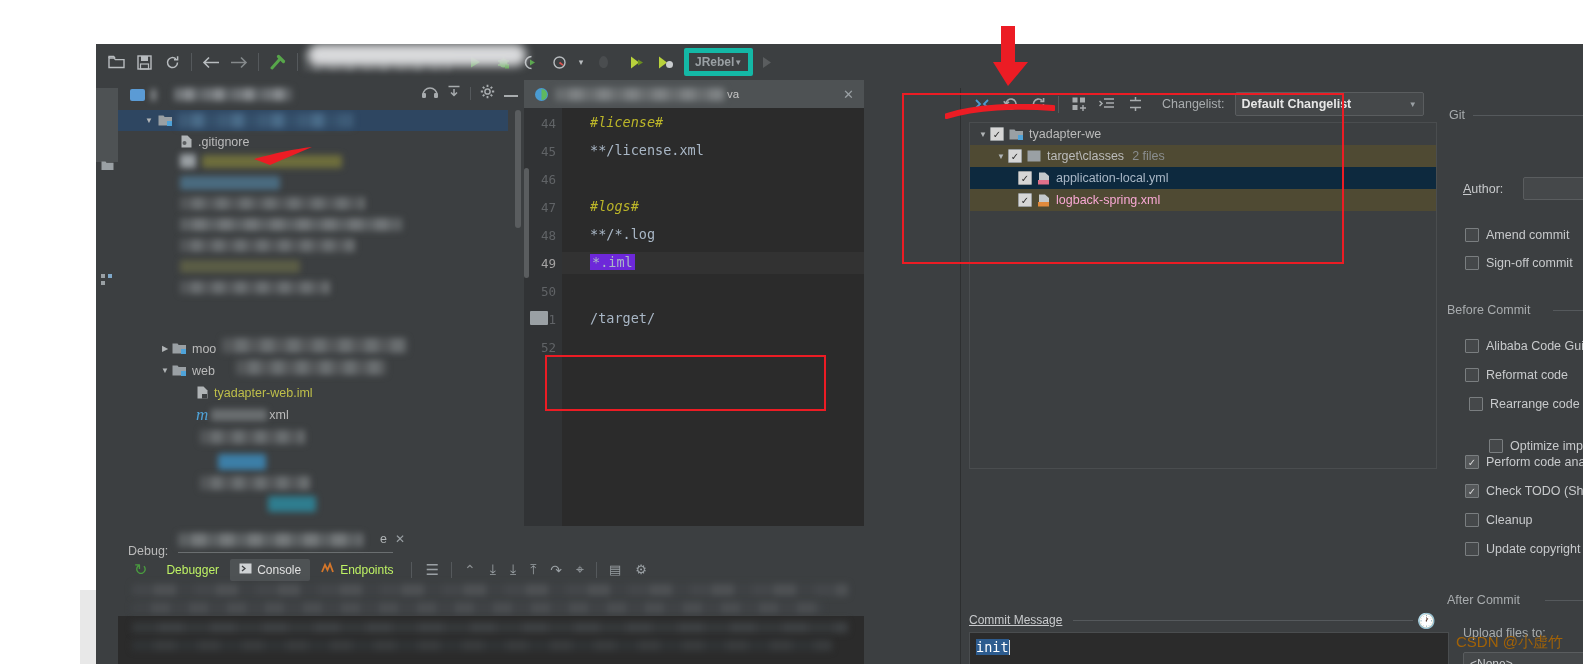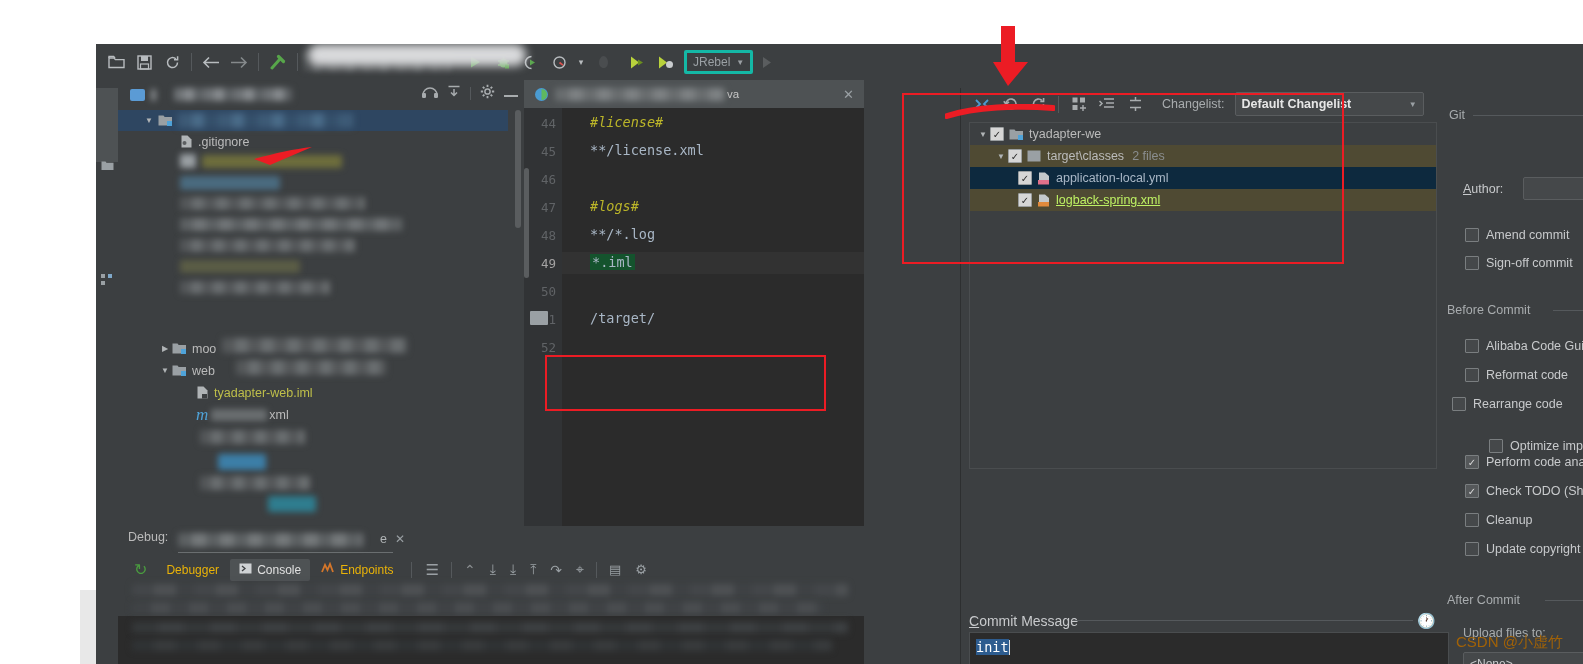--- a/index.html
+++ b/index.html
@@ -12,22 +12,22 @@
 
   
   .toolbar{position:absolute;left:0;top:0;width:1487px;height:36px;background:#3c3f41;
            display:flex;align-items:center;}
   .tb-icon{width:28px;height:28px;display:flex;align-items:center;justify-content:center;
            color:#b8bcbf;font-size:15px;cursor:pointer;}
   .tb-sep{width:1px;height:18px;background:#55595c;margin:0 5px;}
   .tb-blur{height:20px;border-radius:3px;
      background:repeating-linear-gradient(90deg,#4a4d4f 0 9px,#55585a 9px 17px,#45484a 17px 26px,#505355 26px 34px);
      filter:blur(2.6px);}
-  .jrebel{display:flex;align-items:center;gap:6px;border:3px solid #14b8a6;border-radius:2px;
-          padding:2px 6px;color:#9aa0a4;font-size:12px;}
+  .jrebel{display:flex;align-items:center;border:5px solid #14b8a6;border-radius:2px;
+          padding:2px 6px;color:#9aa0a4;font-size:12px;font-weight:bold;}
 
   
   .blob-white{position:absolute;background:#d9dadc;border-radius:16px;filter:blur(5px);}
 
   
   .toolstrip{position:absolute;left:0;top:36px;width:22px;height:584px;background:#3c3f41;
              border-right:1px solid #323436;}
   .vtab{position:absolute;left:-23px;width:70px;color:#a0a4a7;font-size:10.5px;
         writing-mode:vertical-rl;transform:rotate(180deg);text-align:center;
         padding:4px 0;cursor:pointer;}
@@ -52,23 +52,23 @@
   .gutter{position:absolute;left:0;top:28px;width:38px;height:418px;background:#313335;}
   .ecode{position:absolute;left:38px;top:28px;width:302px;height:418px;background:#2b2b2b;}
   .lineno{position:absolute;right:6px;color:#606366;font-size:12.5px;
           font-family:"DejaVu Sans Mono",monospace;}
   .codeline{position:absolute;left:28px;font-size:13.5px;white-space:pre;
             font-family:"DejaVu Sans Mono",monospace;color:#a9b7c6;}
   .cmt{color:#bbb529;font-style:italic;}
 
   
   .debug{position:absolute;left:22px;top:482px;width:746px;height:138px;background:#3c3f41;}
-  .dbg-title{position:absolute;left:10px;top:4px;color:#bbb;font-size:12.5px;}
+  .dbg-title{position:absolute;left:10px;top:18px;color:#bbb;font-size:12.5px;}
   .dbg-tabs{position:absolute;left:8px;top:32px;display:flex;align-items:center;gap:2px;}
-  .dtab{display:flex;align-items:center;gap:5px;padding:4px 9px;color:#eab308;font-size:12px;
+  .dtab{display:flex;align-items:center;gap:5px;padding:4px 9px;color:#bef264;font-size:12px;
         cursor:pointer;border-radius:2px;}
   .dtab.active{background:#4e5254;color:#e0e0e0;}
   .console{position:absolute;left:22px;top:572px;width:746px;height:48px;background:#2b2b2b;}
   .cblur{position:absolute;border-radius:2px;filter:blur(3.4px);}
 
   
   .dlg{position:absolute;left:864px;top:44px;width:719px;height:620px;background:#3c3f41;
        border-left:1px solid #2d2f30;}
   .dlg-tb{position:absolute;left:0;top:0;width:719px;height:32px;display:flex;align-items:center;
           padding-left:8px;gap:2px;}
@@ -82,21 +82,21 @@
   .ftree{position:absolute;left:8px;top:34px;width:466px;height:345px;background:#3c3f41;
          border:1px solid #4a4d4f;overflow:hidden;font-size:12.5px;}
   .frow{position:relative;height:22px;display:flex;align-items:center;white-space:nowrap;color:#bbb;}
   .frow.mod{background:#4f4a33;}
   .frow.sel{background:#0d293e;}
   .ckbox{width:12px;height:12px;border:1px solid #9a9ea0;background:#d6d6d6;border-radius:1px;
          display:flex;align-items:center;justify-content:center;color:#2b2b2b;font-size:10px;
          margin-right:5px;flex:none;cursor:pointer;}
 
   .modified-strip{position:absolute;left:8px;top:486px;width:466px;height:18px;}
-  .cm-label{position:absolute;left:8px;top:525px;color:#c8cacc;font-size:14px;}
+  .cm-label{position:absolute;left:8px;top:525px;color:#c8cacc;font-size:12px;text-decoration:underline;}
   .cm-rule{position:absolute;left:112px;top:532px;width:340px;height:1px;background:#55595c;}
   .cm-box{position:absolute;left:8px;top:544px;width:466px;height:76px;background:#2b2b2b;
           border:1px solid #4a4d4f;padding:5px 6px;}
   .cm-text{background:#2d5c8f;color:#fff;font-size:13.5px;font-family:"DejaVu Sans Mono",monospace;}
 
   
   .opts{position:absolute;left:484px;top:0;width:235px;height:620px;}
   .grp{position:absolute;color:#a8acae;font-size:12.5px;}
   .grp-rule{position:absolute;height:1px;background:#55595c;}
   .opt{position:absolute;display:flex;align-items:center;color:#c8cacc;font-size:12.5px;
@@ -388,21 +388,21 @@
         <span class="lineno" style="top:232px;">52</span>
         <div style="position:absolute;left:6px;top:203px;width:18px;height:14px;background:#9aa0a4;border-radius:1px;"></div>
       </div>
       <div class="ecode">
 
         <div style="position:absolute;left:0;top:144px;width:302px;height:22px;background:#323232;"></div>
         <span class="codeline cmt" style="top:6px;">#license#</span>
         <span class="codeline" style="top:34px;">**/license.xml</span>
         <span class="codeline cmt" style="top:90px;">#logs#</span>
         <span class="codeline" style="top:118px;">**/*.log</span>
-        <span class="codeline" style="top:146px;background:#14532d;padding:0 2px;">*.iml</span>
+        <span class="codeline" style="top:146px;background:#6d28d9;padding:0 2px;">*.iml</span>
         <span class="codeline" style="top:202px;">/target/</span>
 
         <div style="position:absolute;left:-38px;top:60px;width:5px;height:110px;background:#5a5d5f;border-radius:3px;"></div>
       </div>
     </div>
 
     <div style="position:absolute;left:330px;top:478px;width:82px;height:18px;">
       <span style="color:#b0b4b6;font-size:12.5px;filter:blur(0.6px);">vice</span>
     </div>
 
@@ -544,21 +544,21 @@
             </svg>
           <span style="color:#a9b7c6;">application-local.yml</span>
         </div>
 
         <div class="frow mod" style="padding-left:48px;">
           <span class="ckbox">✓</span>
           <svg width="14" height="13" viewBox="0 0 14 13" style="margin-right:5px;">
             <path d="M2 0.5h6l4 3.5v4H2z" fill="#c4c8ca"></path>
               <rect x="1" y="8" width="11" height="4.5" fill="#e08a3c"></rect>
             </svg>
-          <span style="color:#bef264;text-decoration:underline;">logback-spring.xml</span>
+          <span style="color:#f9a8d4;">logback-spring.xml</span>
         </div>
       </div>
 
 
       <span class="cm-label">
         <span class="u">C</span><span>ommit Message</span>
       </span>
       <div class="cm-rule"></div>
       <span style="position:absolute;left:456px;top:524px;color:#a8acae;font-size:15px;cursor:pointer;">🕐</span>
 
@@ -591,21 +591,21 @@
         <div class="grp-rule" style="left:108px;top:222px;width:125px;"></div>
 
         <div class="opt" style="left:20px;top:251px;">
           <span class="obox"></span>
           <span>Alibaba Code Guidelines</span>
         </div>
         <div class="opt" style="left:20px;top:280px;">
           <span class="obox"></span>
           <span>Reformat code</span>
         </div>
-        <div class="opt" style="left:7px;top:309px;">
+        <div class="opt" style="left:24px;top:309px;">
           <span class="obox"></span>
           <span>Rearrange code</span>
         </div>
         <div class="opt" style="left:20px;top:351px;margin-left:24px;">
           <span class="obox"></span>
           <span>Optimize imports</span>
         </div>
         <div class="opt" style="left:20px;top:367px;">
           <span class="obox on">✓</span>
           <span>Perform code analysis</span>

